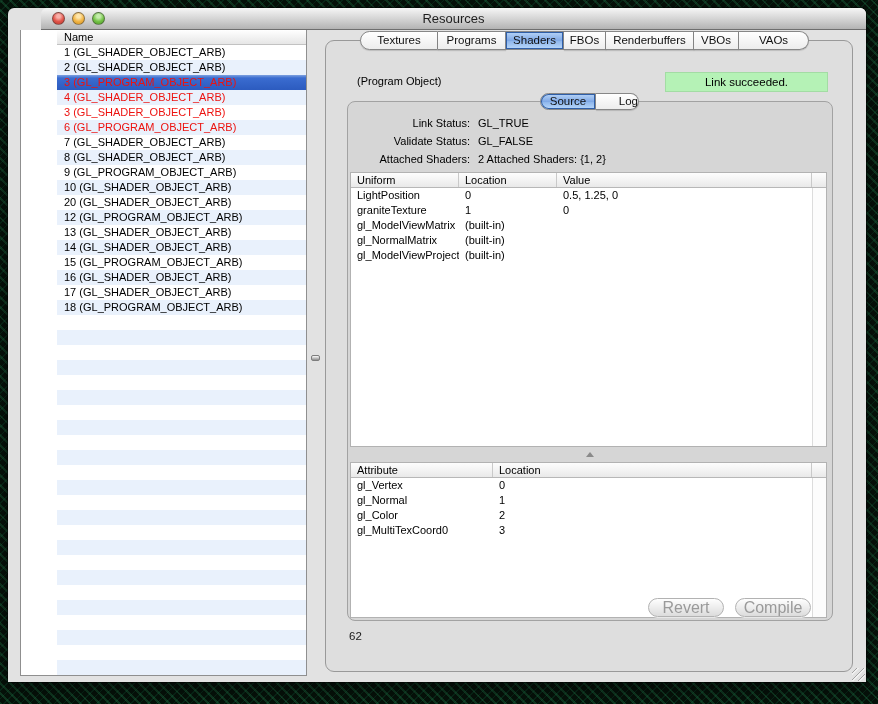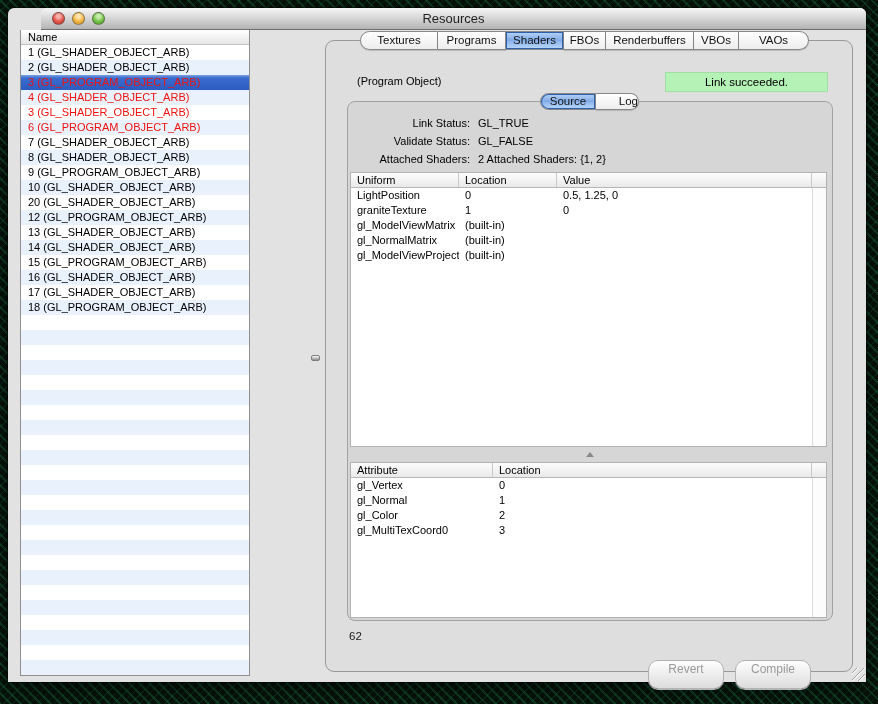--- a/index.html
+++ b/index.html
@@ -24,22 +24,22 @@
     border-bottom:1px solid #6e6e6e; border-radius:6px 6px 0 0;
     text-align:center; line-height:21px; font-size:13px; color:#1e1e1e;margin-left:33px;
   }
   .traffic { position:absolute; left:11px; top:4px; display:flex; gap:7px; }
   .tl { width:13px; height:13px; border-radius:50%; border:1px solid rgba(60,60,60,.55); }
   .tl.red    { background:radial-gradient(circle at 50% 30%, #f8b0aa 0 18%, #e2554a 55%, #b7382e); }
   .tl.yellow { background:radial-gradient(circle at 50% 30%, #fde6ac 0 18%, #f2b546 55%, #cf8f1f); }
   .tl.green  { background:radial-gradient(circle at 50% 30%, #c4ecab 0 18%, #74c347 55%, #4d9427); }
   
   .list {
-    position:absolute; left:12px; top:22px; width:230px; height:646px;
-    background:#fff; border:1px solid #8f8f8f; border-top:none; overflow:hidden;
+    position:absolute; left:12px; top:22px; width:287px; height:646px;
+    background:#fff; border:1px solid #8f8f8f; border-top:none; overflow:hidden;padding-left:36px;
   }
   .list-header {
     height:15px; line-height:15px; font-size:11px; padding-left:7px; color:#000;
     background:linear-gradient(#ffffff,#e6e6e6); border-bottom:1px solid #c2c2c2;
   }
   .row { height:15px; line-height:15px; font-size:11px; padding-left:7px; white-space:nowrap; color:#000; }
   .row.even { background:#e9f1fc; }
   .row.red { color:#ec1310; }
   .row.selected { background:linear-gradient(#7da1e0, #3a6cd0 20%, #2c5bbf); }
   
@@ -113,23 +113,23 @@
     z-index:4;
   }
   .hsplit-grip:before {
     content:""; position:absolute; left:2px; top:1px;
     border-left:4px solid transparent; border-right:4px solid transparent;
     border-bottom:5px solid #8a8a8a;
   }
   
   .count { position:absolute; left:341px; top:622px; font-size:11.5px; color:#1a1a1a; }
   .pbtn {
-    position:absolute; top:652px; width:76px; height:29px; border-radius:10px;
+    position:absolute; top:590px; width:76px; height:19px; border-radius:10px;
     background:linear-gradient(#fefefe,#dcdcdc); border:1px solid #b2b2b2;
-    font-size:12px; text-align:center; line-height:17px; color:#9a9a9a;
+    font-size:16px; text-align:center; line-height:17px; color:#9a9a9a;
     box-shadow:0 1px 0 rgba(255,255,255,.7);
   }
   #revert-btn { left:640px; } #compile-btn { left:727px; }
   .resize-grip {
     position:absolute; right:1px; bottom:1px; width:13px; height:13px;
     background:repeating-linear-gradient(135deg, transparent 0 3px, #9c9c9c 3px 4px, #f2f2f2 4px 5px);
     opacity:.9;
   }
 </style>
 </head>

